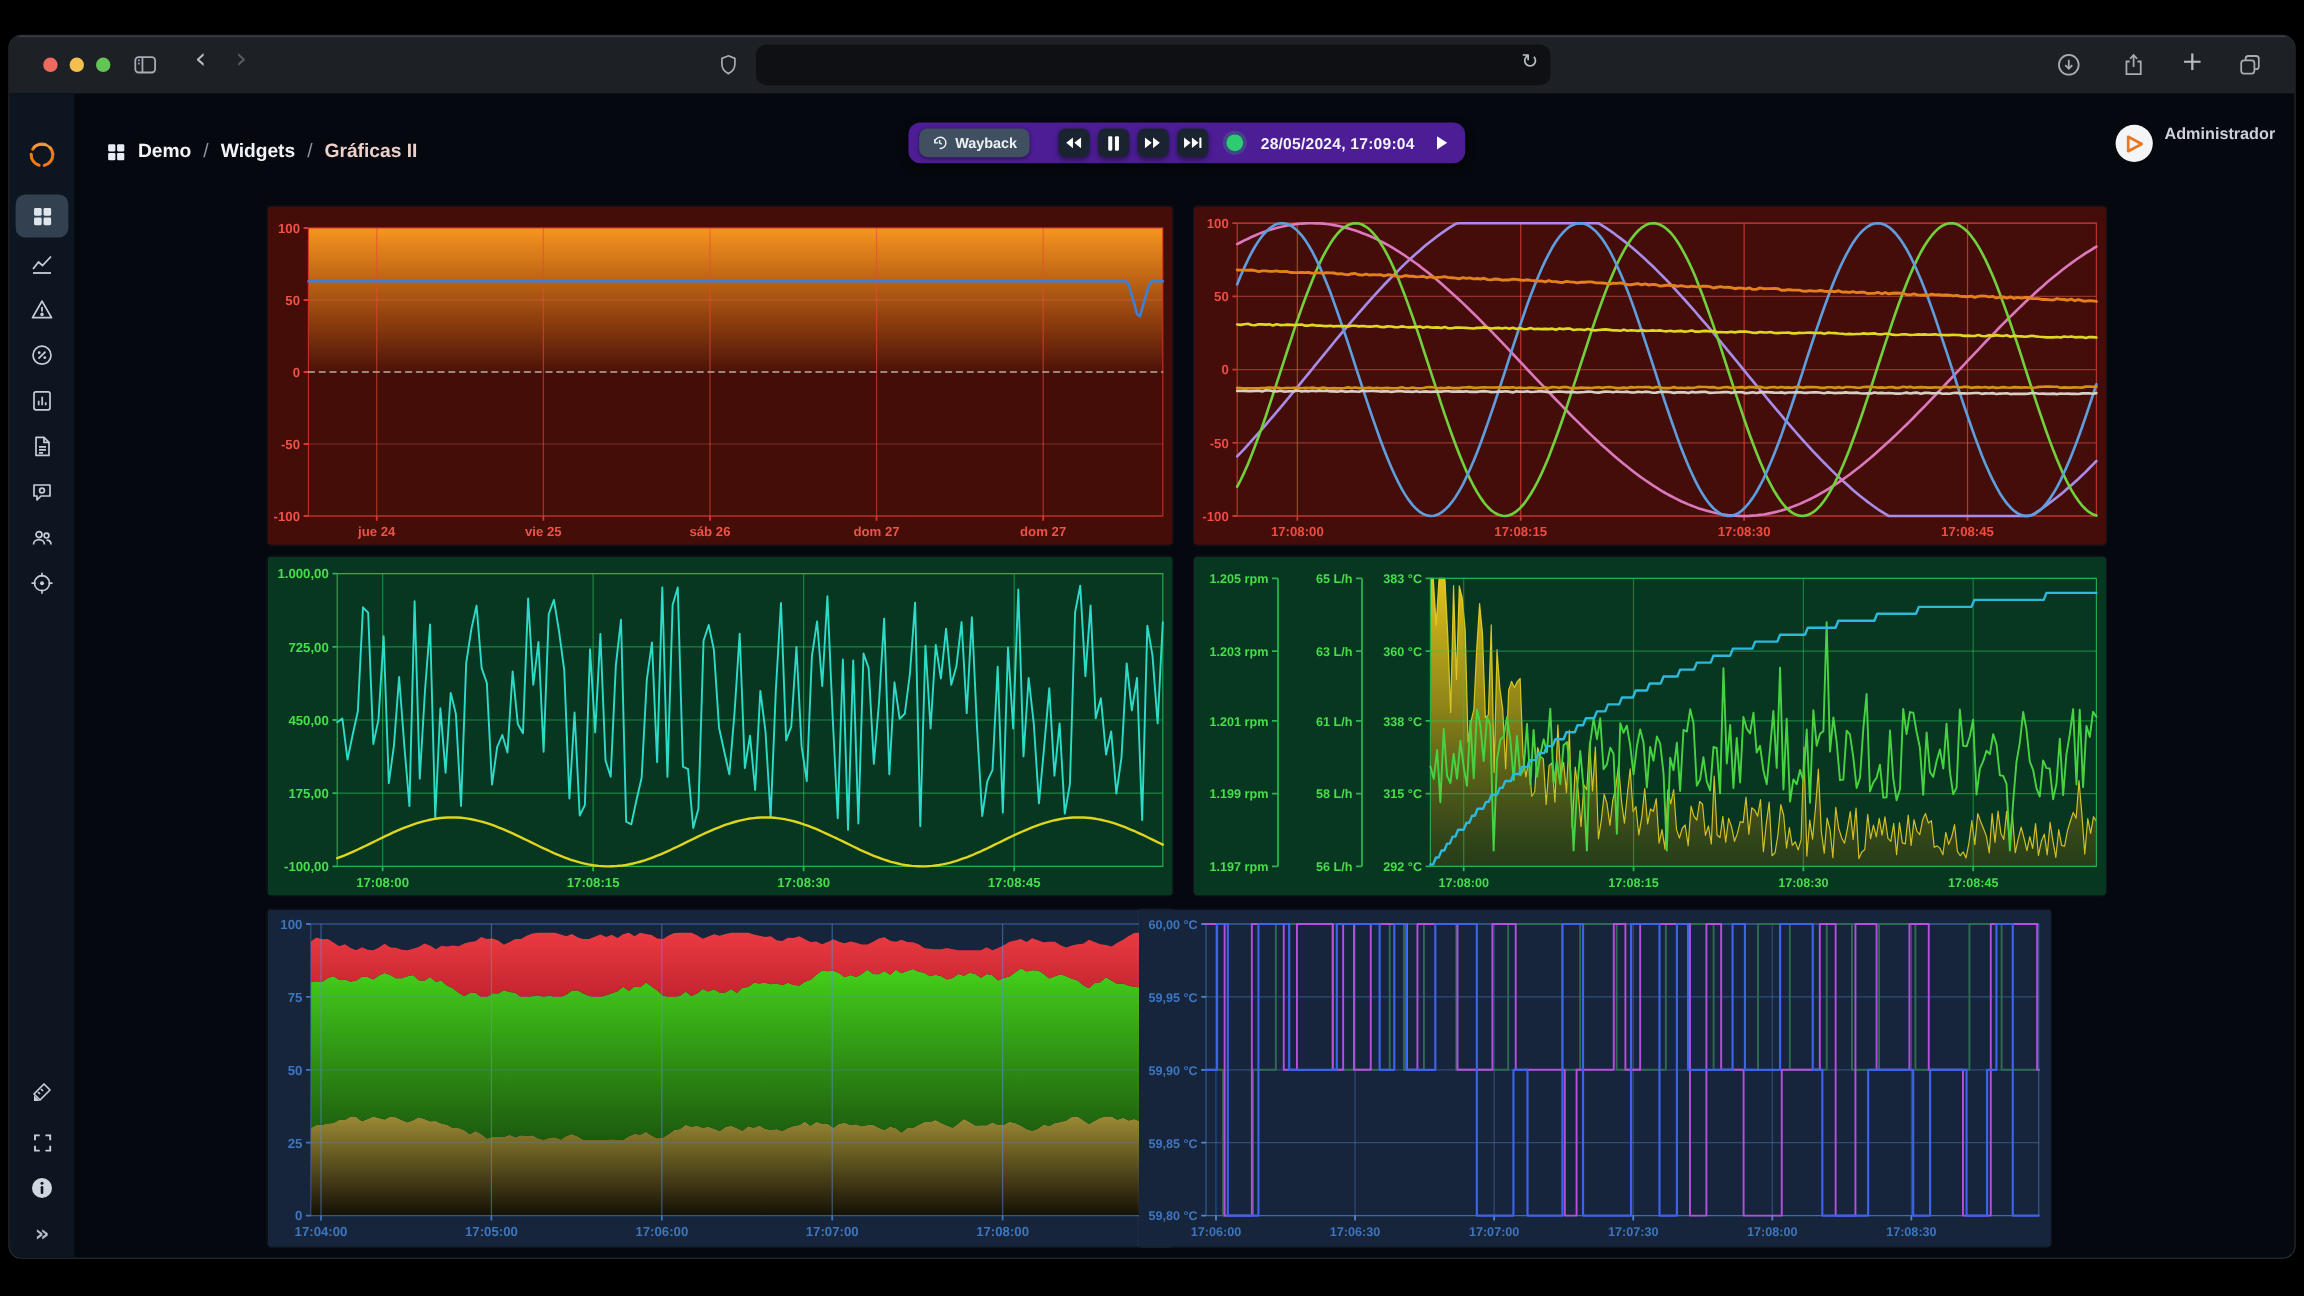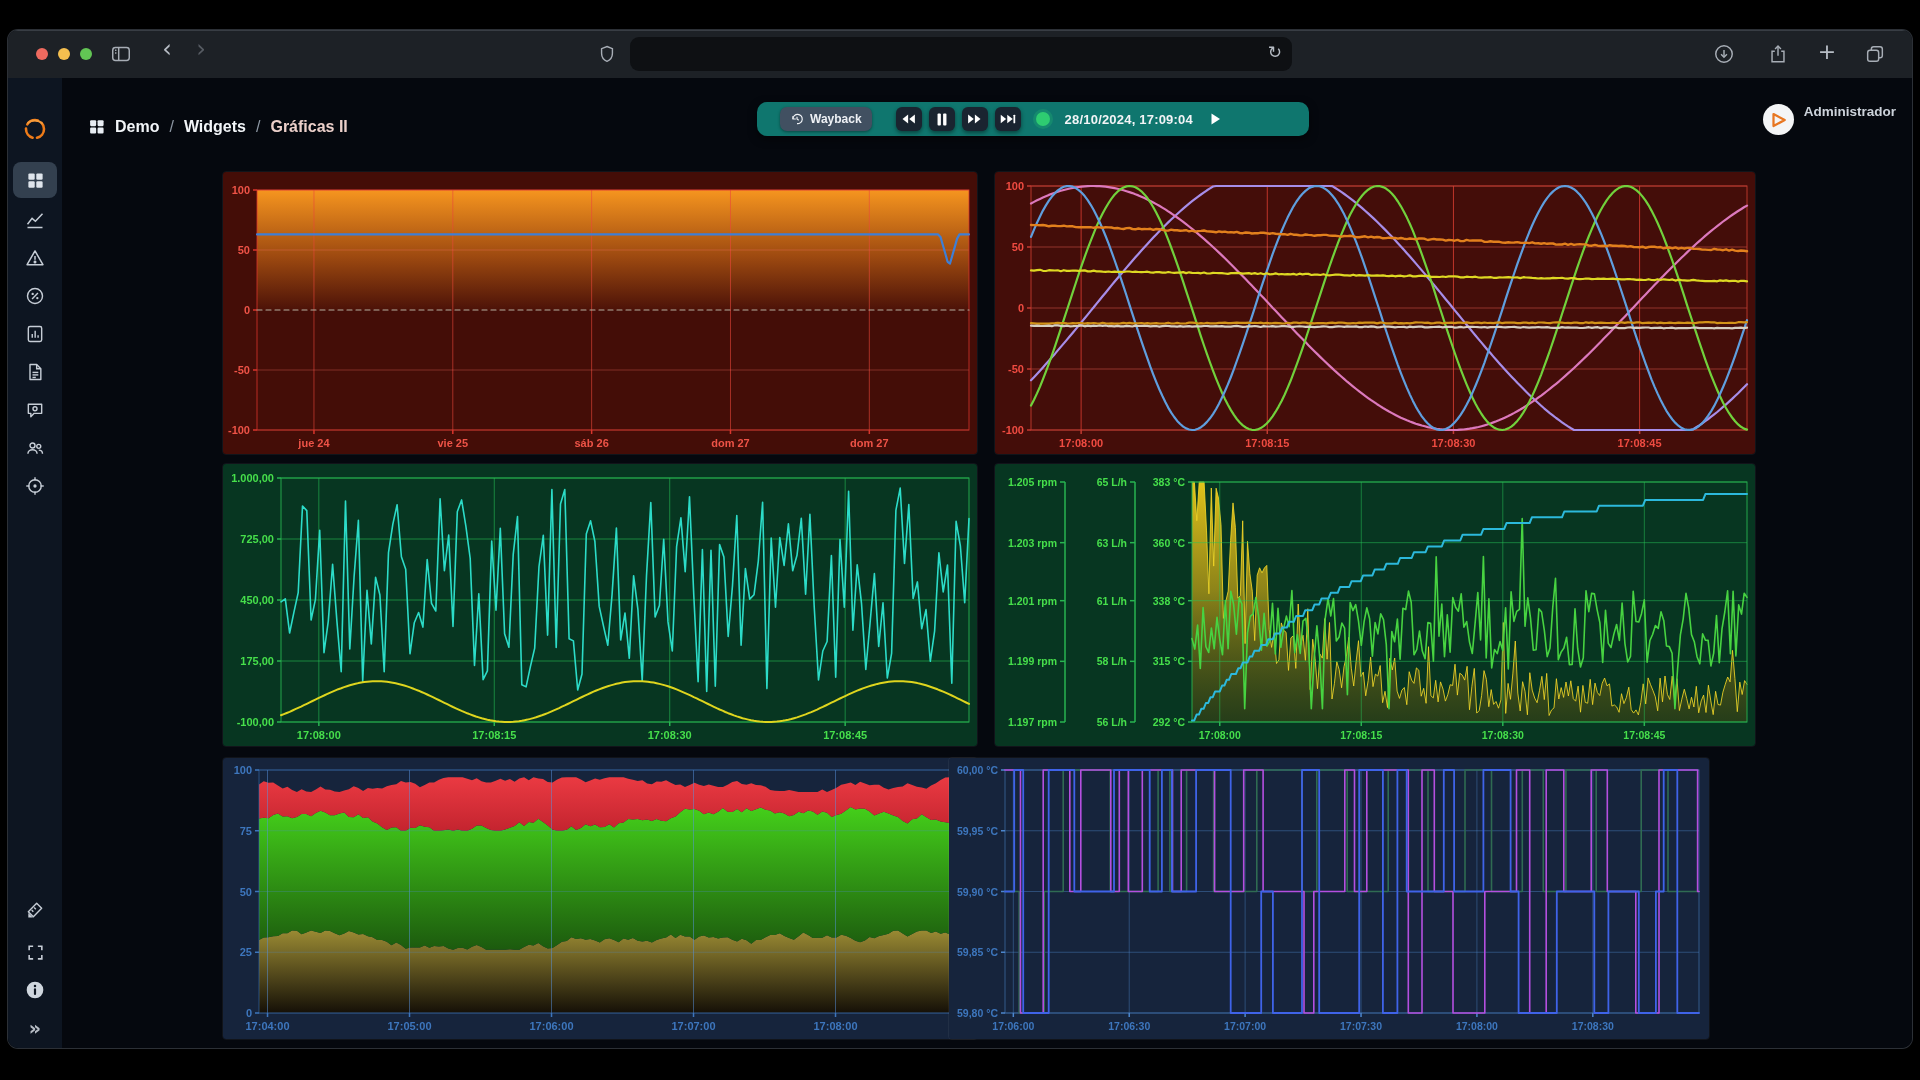--- a/index.html
+++ b/index.html
@@ -26,23 +26,23 @@
   .sit{position:absolute;left:0;width:54px;height:36px;display:flex;align-items:center;
        justify-content:center;cursor:pointer;}
   .sit.active::before{content:"";position:absolute;left:5px;right:5px;top:0;bottom:0;
        background:#33404f;border-radius:8px;}
   .sit svg{position:relative;z-index:1;}
   .logo{position:absolute;left:13px;top:36px;width:28px;height:28px;}
   .crumbs{position:absolute;left:80px;top:40px;height:28px;display:flex;align-items:flex-start;
           gap:10px;color:#f2f5f8;font-size:16px;font-weight:700;}
   .crumbs .sep{color:#8d97a3;font-weight:400;}
   .crumb-current{color:#ecd0ca;}
-  .pill{position:absolute;left:749px;top:24px;width:552px;height:34px;background:#0f766e;
+  .pill{position:absolute;left:749px;top:24px;width:464px;height:34px;background:#4c1d95;
         border-radius:10px;box-shadow:0 3px 8px rgba(0,0,0,.55);display:flex;align-items:center;
-        padding:0 23px;box-sizing:border-box;gap:7px;}
+        padding:0 9px;box-sizing:border-box;gap:7px;}
   .wbtn{height:24px;padding:0 10px;background:#415061;border-radius:7px;display:flex;
         align-items:center;gap:6px;color:#eef1f5;font-size:12px;font-weight:700;cursor:pointer;
         box-shadow:0 1px 3px rgba(0,0,0,.4);}
   .mbtn{width:26px;height:24px;background:#1a2430;border-radius:6px;display:flex;align-items:center;
         justify-content:center;cursor:pointer;box-shadow:0 2px 4px rgba(0,0,0,.45);}
   .dot{width:14px;height:14px;border-radius:50%;background:#2ecc71;margin-left:8px;
        box-shadow:0 0 0 3px rgba(46,204,113,.22);}
   .tstamp{color:#f2f4f6;font-size:13px;font-weight:700;margin-left:8px;letter-spacing:.2px;}
   .playbtn{margin-left:10px;cursor:pointer;display:flex;align-items:center;}
   .user{position:absolute;right:16px;top:26px;display:flex;align-items:flex-start;gap:10px;cursor:pointer;}
@@ -260,21 +260,21 @@
           </svg>
       </div>
       <div class="mbtn">
         <svg width="16" height="12" viewBox="0 0 22 14" fill="#fff">
             <polygon points="1,1 8.5,7 1,13"></polygon>
             <polygon points="10,1 17.5,7 10,13"></polygon>
             <rect x="18.5" y="1" width="2.4" height="12" rx="1"></rect>
           </svg>
       </div>
       <div class="dot"></div>
-      <div class="tstamp">28/10/2024, 17:09:04</div>
+      <div class="tstamp">28/05/2024, 17:09:04</div>
       <div class="playbtn">
         <svg width="11" height="12" viewBox="0 0 10 12" fill="#fff">
             <polygon points="1,0.5 9.5,6 1,11.5"></polygon>
           </svg>
       </div>
     </div>
 
     <div class="user">
       <div class="avatar">
         <svg width="18" height="18" viewBox="0 0 24 24">

